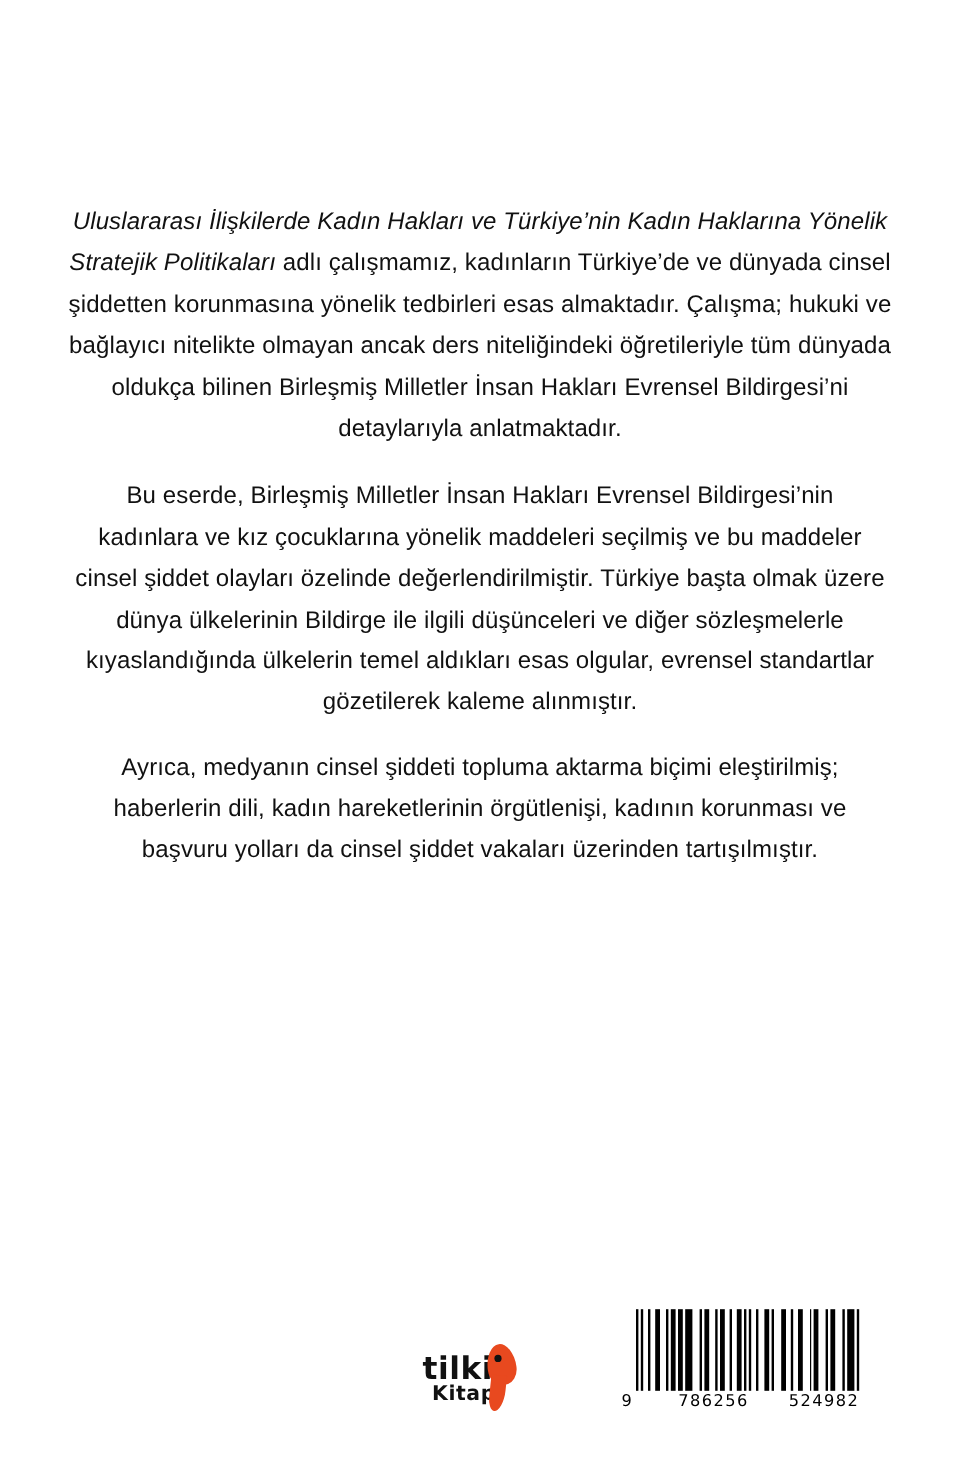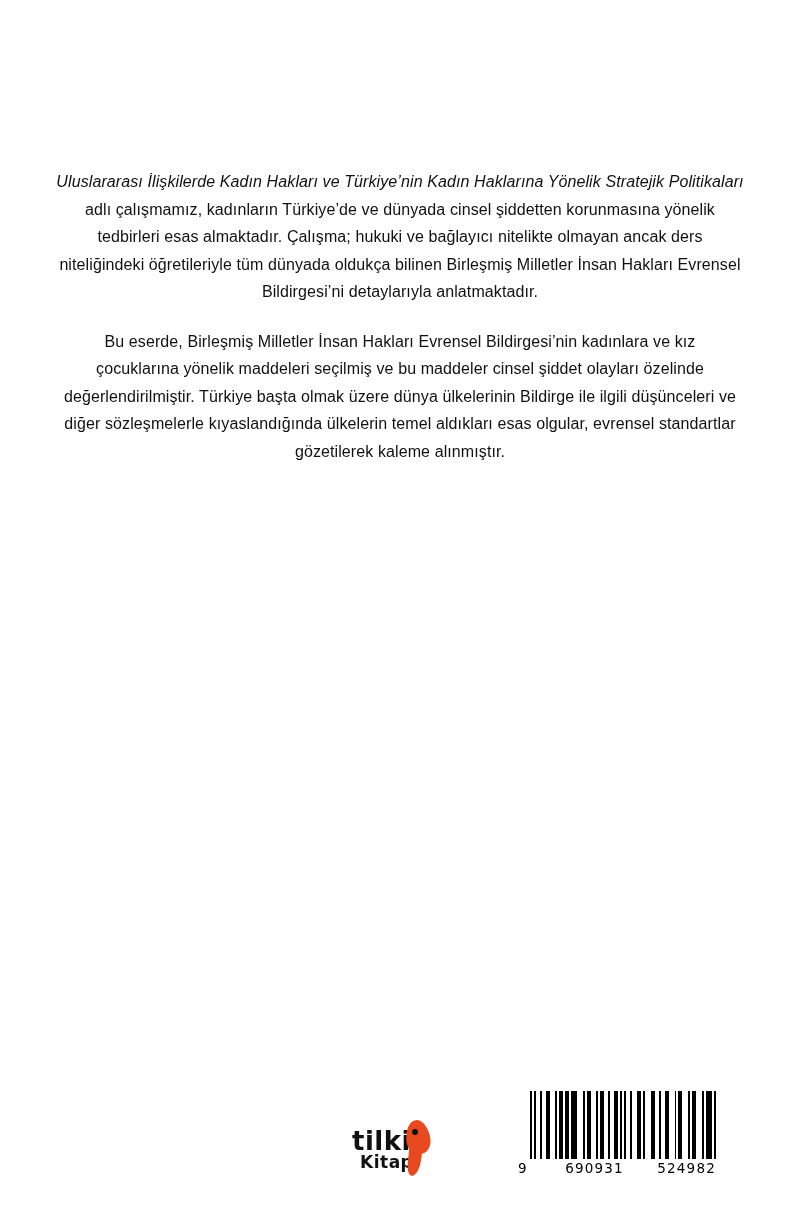--- a/index.html
+++ b/index.html
@@ -23,21 +23,21 @@
 
   .content {
     position: absolute;
     left: 55px;
     top: 168px;
     width: 690px;
     text-align: center;
   }
 
   .para {
-    font-size: 16px;
+    font-size: 20px;
     line-height: 1.72;
     letter-spacing: 0.1px;
     margin: 0 0 20px 0;
     color: #111111;
   }
 
   .para.first {
     margin-bottom: 22px;
   }
 
@@ -167,20 +167,21 @@
 <div class="page">
 
   <div class="content">
 
     <p class="para first">
       <span class="title-italic">Uluslararası İlişkilerde Kadın Hakları ve Türkiye’nin Kadın Haklarına Yönelik Stratejik Politikaları</span><span> adlı çalışmamız, kadınların Türkiye’de ve dünyada cinsel şiddetten korunmasına yönelik tedbirleri esas almaktadır. Çalışma; hukuki ve bağlayıcı nitelikte olmayan ancak ders niteliğindeki öğretileriyle tüm dünyada oldukça bilinen Birleşmiş Milletler İnsan Hakları Evrensel Bildirgesi’ni detaylarıyla anlatmaktadır.</span>
     </p>
 
     <p class="para second">Bu eserde, Birleşmiş Milletler İnsan Hakları Evrensel Bildirgesi’nin kadınlara ve kız çocuklarına yönelik maddeleri seçilmiş ve bu maddeler cinsel şiddet olayları özelinde değerlendirilmiştir. Türkiye başta olmak üzere dünya ülkelerinin Bildirge ile ilgili düşünceleri ve diğer sözleşmelerle kıyaslandığında ülkelerin temel aldıkları esas olgular, evrensel standartlar gözetilerek kaleme alınmıştır.</p>
 
+    <p class="para third">Ayrıca, medyanın cinsel şiddeti topluma aktarma biçimi eleştirilmiş; haberlerin dili, kadın hareketlerinin örgütlenişi, kadının korunması ve başvuru yolları da cinsel şiddet vakaları üzerinden tartışılmıştır.</p>
 
   </div>
 
   <div class="logo">
     <div class="logo-text-top">tilki</div>
     <div class="logo-text-bottom">Kitap</div>
     <div class="logo-mark">
       <div class="blob"></div>
       <div class="tail"></div>
       <div class="eye"></div>
@@ -244,18 +245,18 @@
         <i class="sp" style="width:5.87px"></i>
         <i class="" style="width:1.96px"></i>
         <i class="sp" style="width:1.96px"></i>
         <i class="" style="width:3.92px"></i>
         <i class="" style="width:1.96px"></i>
         <i class="sp" style="width:1.96px"></i>
         <i class="" style="width:1.96px"></i>
       </div>
     <div class="isbn-row">
       <span class="lead">9</span>
-      <span>690931</span>
+      <span>786256</span>
       <span>524982</span>
     </div>
   </div>
 
 </div>
 
 </body></html>

